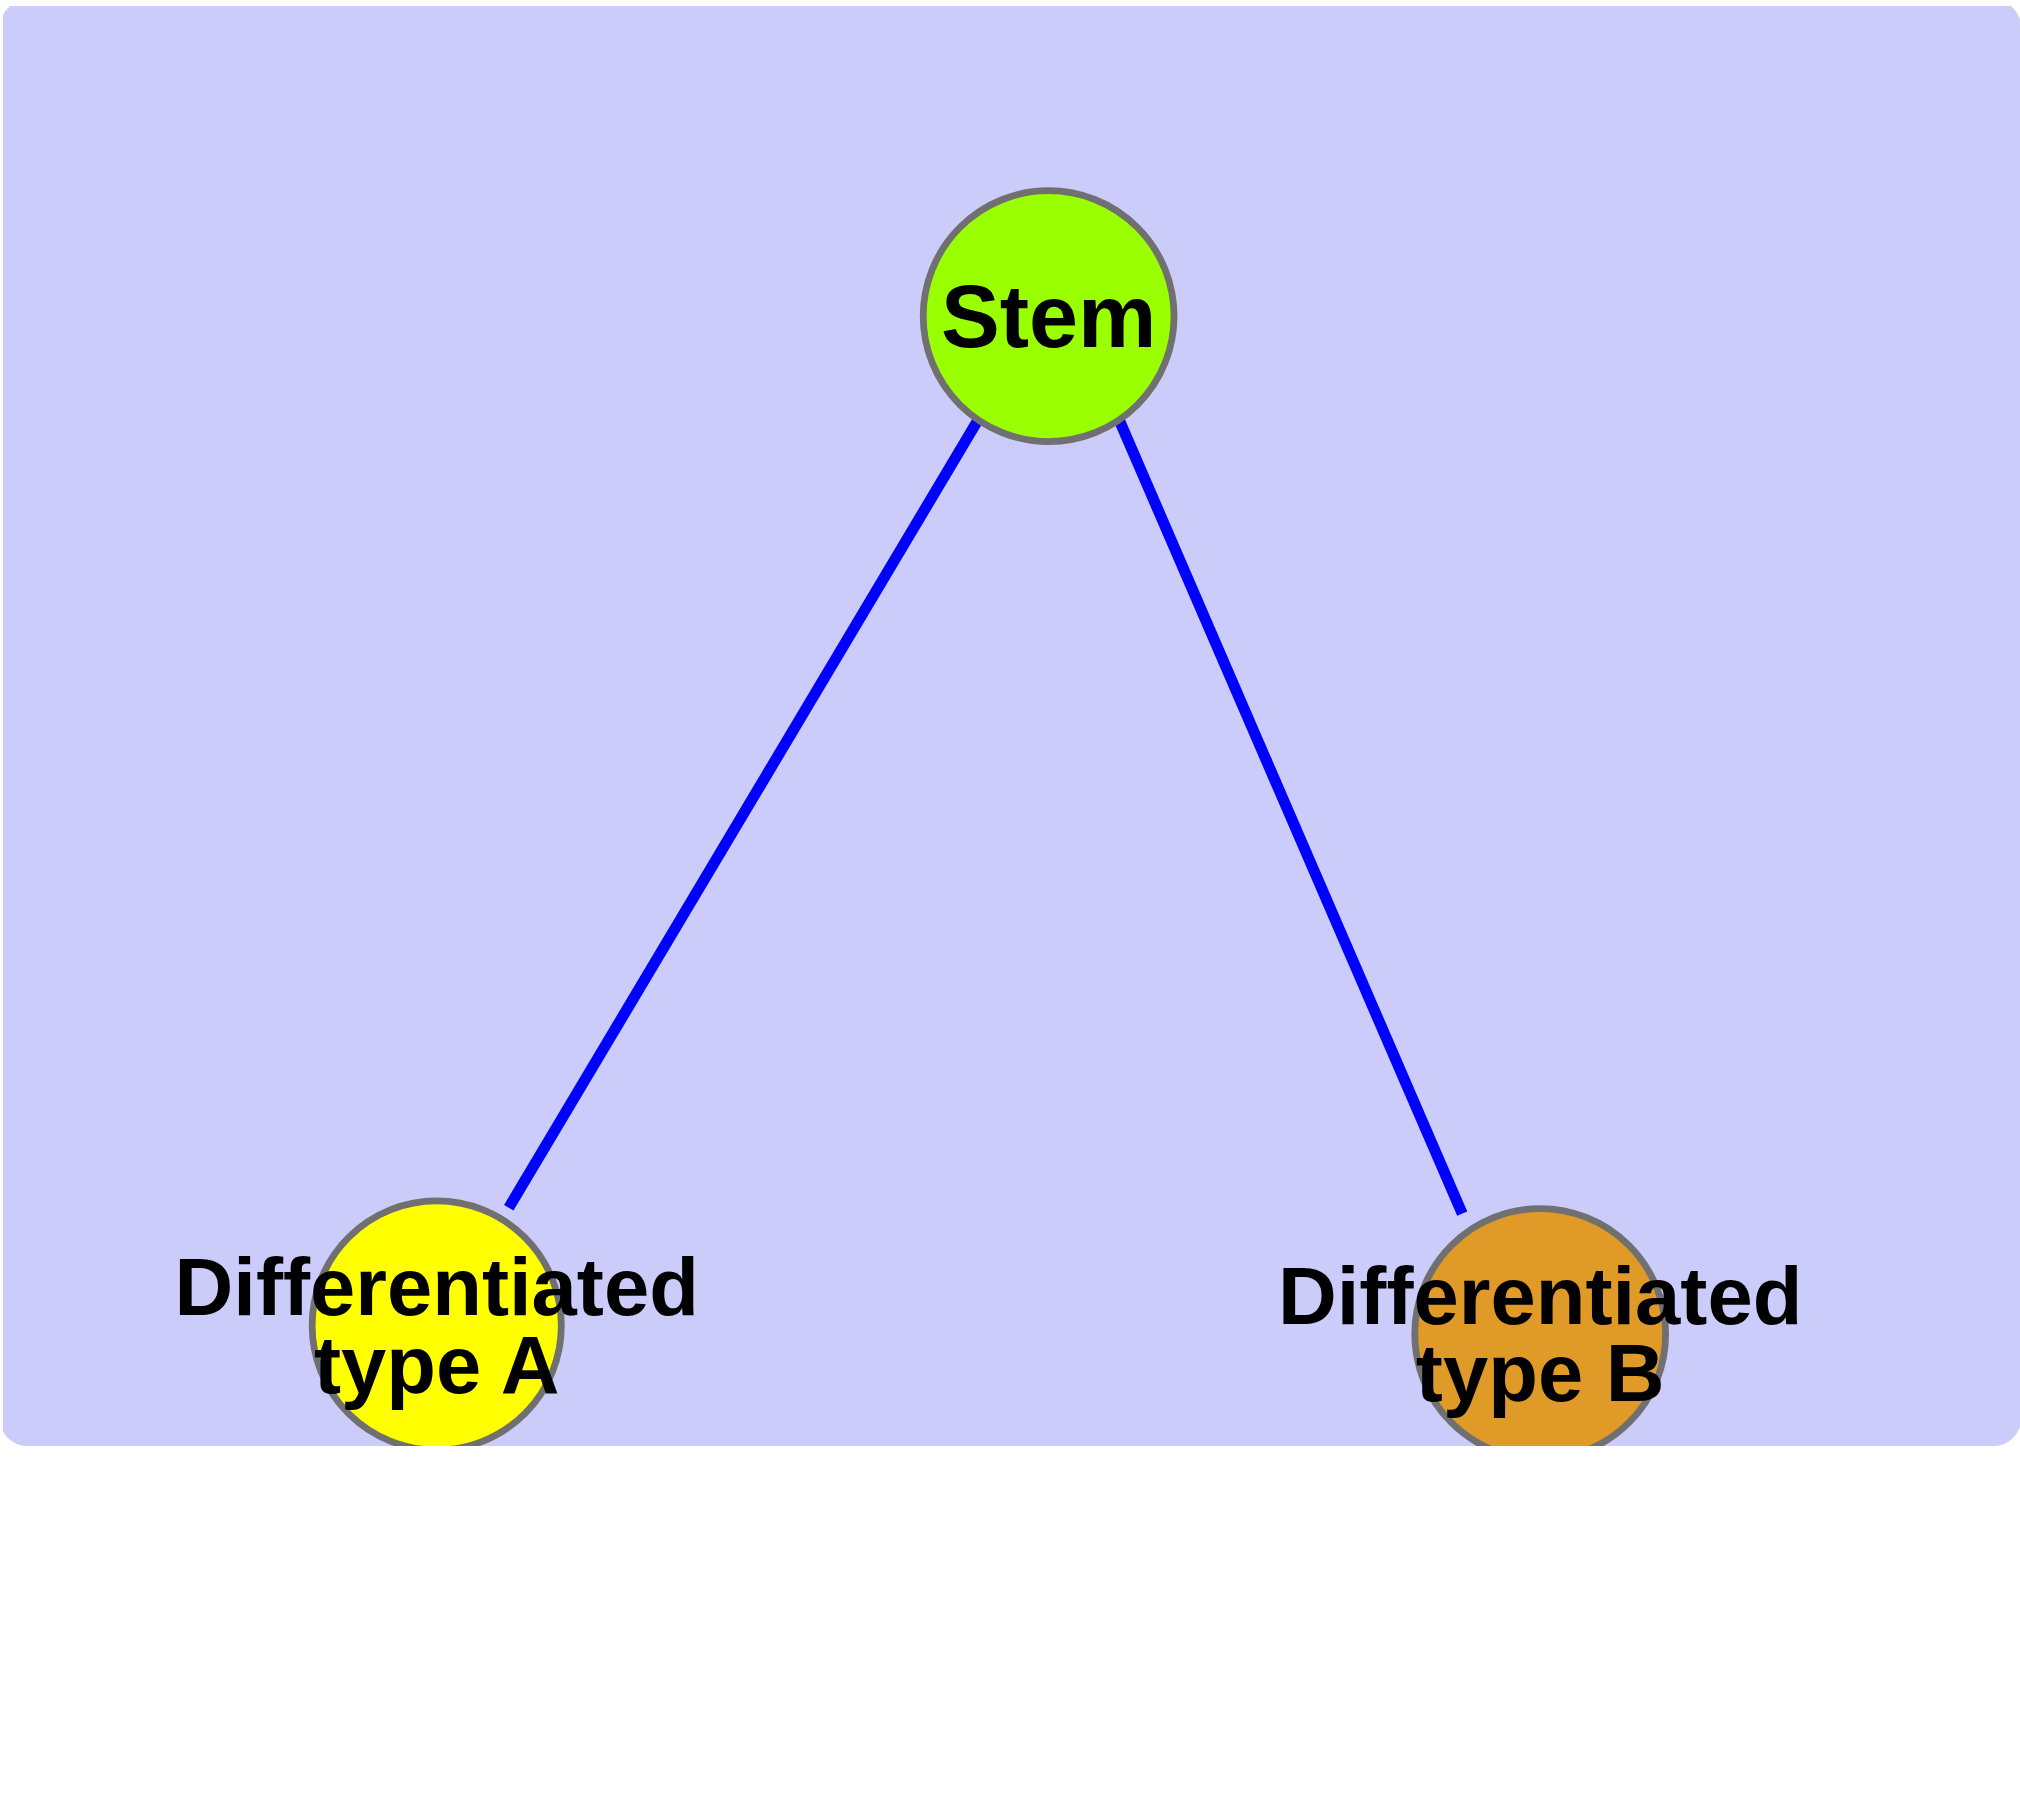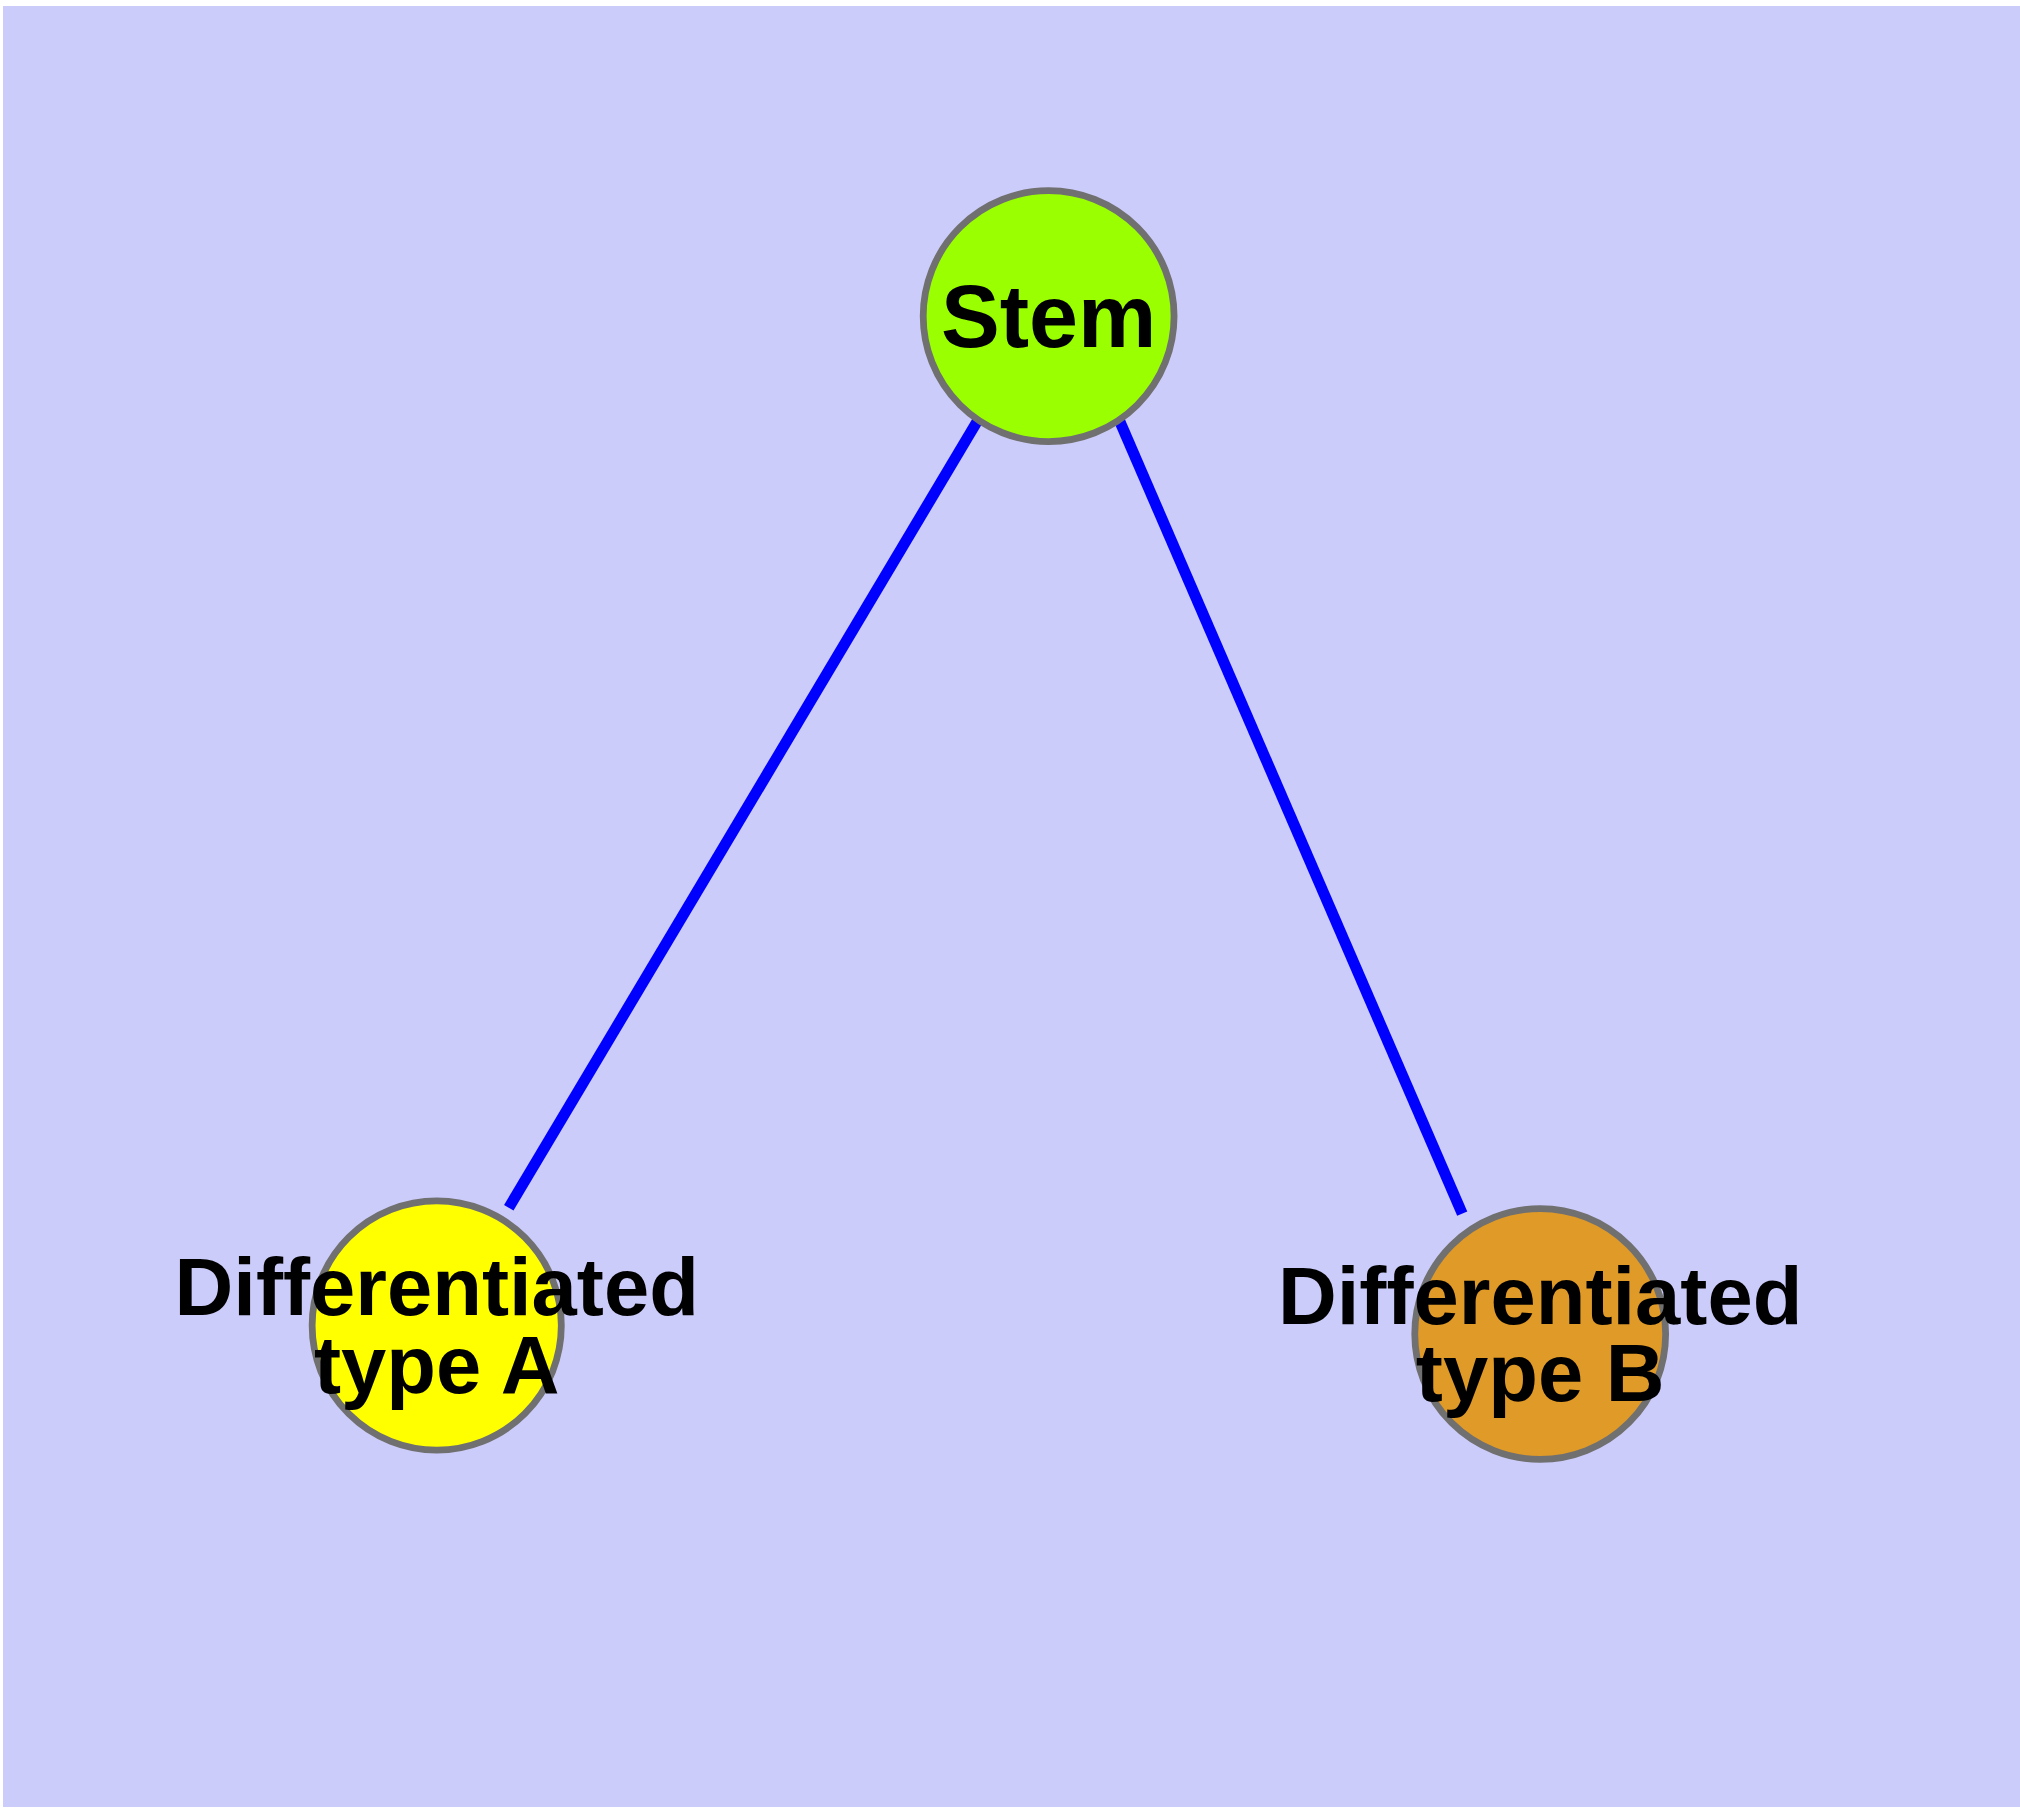--- a/index.html
+++ b/index.html
@@ -49,21 +49,21 @@
     text-anchor: middle;
     dominant-baseline: auto;
     white-space: pre;
   }
   .label-stem   { font-size: 104px; }
   .label-type   { font-size: 96px; }
 </style>
 </head>
 <body>
 
-<div id="stage" style="width: 2021px; height: 1812px; background: rgb(255, 255, 255);">
+<div id="stage" style="width: 2021px; height: 1446px; background: rgb(255, 255, 255); border-radius: 27px;">
 
   <div id="canvas-bg" style="background: rgb(204, 204, 250);"></div>
 
   <svg id="graph-svg" viewBox="0 0 2384 2138">
 
     <g>
       <line class="edge-line" x1="1154" y1="495" x2="600" y2="1425" stroke="#0000ff" stroke-width="13"></line>
       <line class="edge-line" x1="1320" y1="495" x2="1725" y2="1432" stroke="#0000ff" stroke-width="13"></line>
     </g>
 

